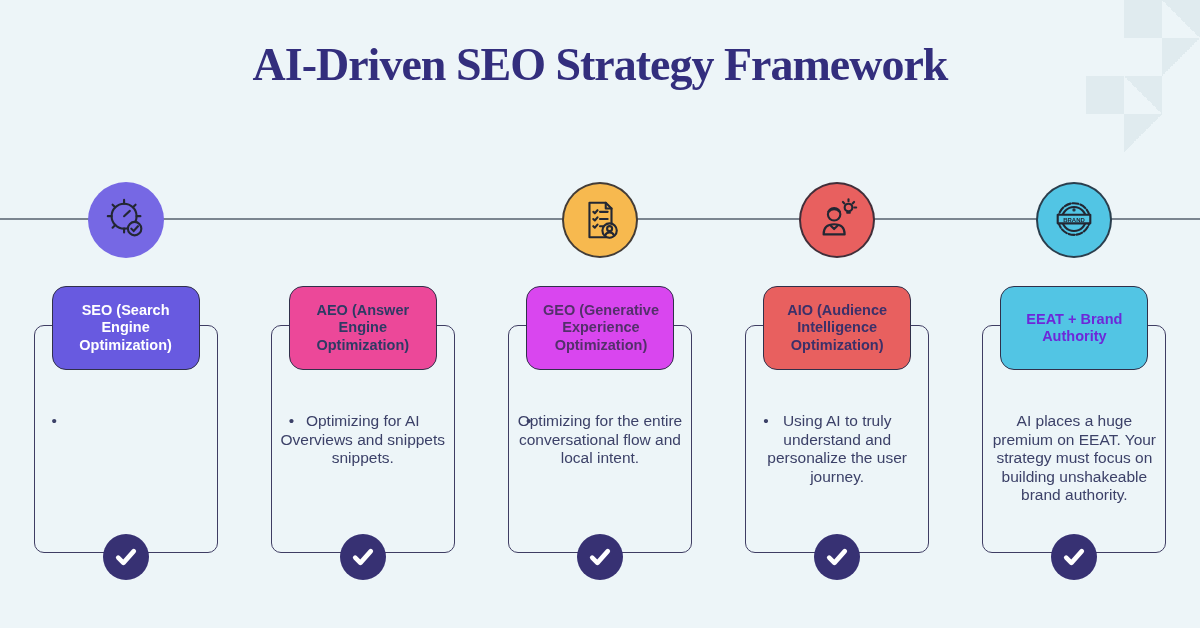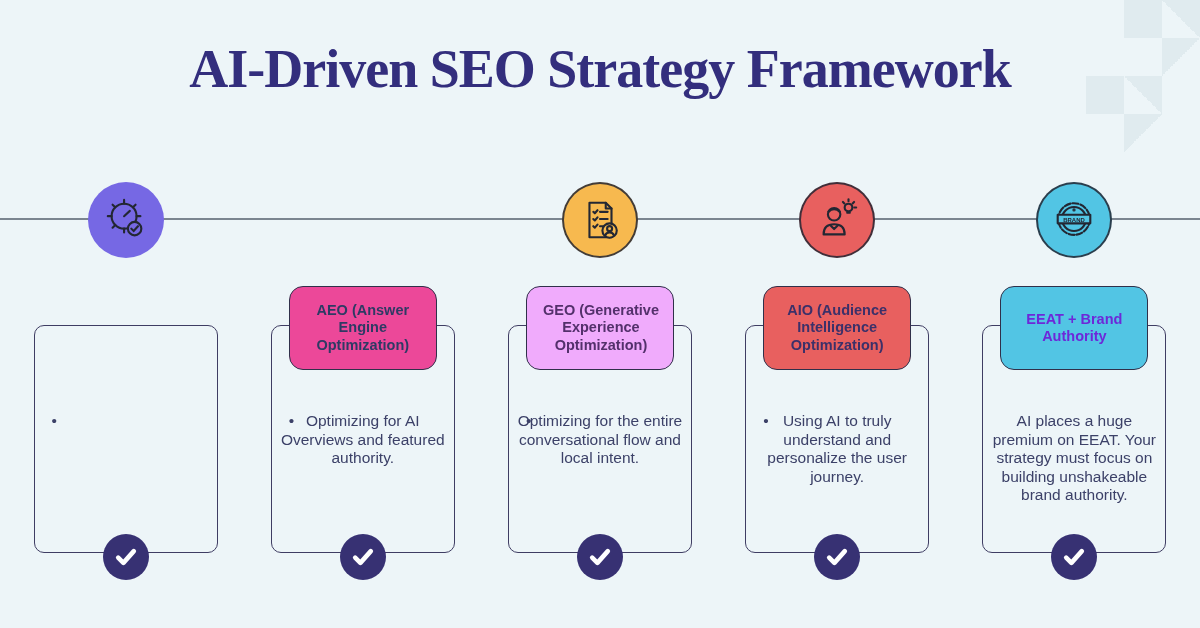--- a/index.html
+++ b/index.html
@@ -7,21 +7,21 @@
          font-family:"Liberation Sans",sans-serif;}
 
   
   .decor{position:absolute;top:0;right:0;width:114px;height:152px;z-index:0;}
   .decor .cell{position:absolute;width:38px;height:38px;}
   .sq{background:#e0ebef;}
   .tri-br{background:linear-gradient(to bottom right,#e0ebef 50%,rgba(0,0,0,0) 50%);}
   .tri-bl{background:linear-gradient(to bottom left,#e0ebef 50%,rgba(0,0,0,0) 50%);}
 
   .title{position:absolute;top:38px;left:0;width:100%;text-align:center;
-         font-family:"Liberation Serif",serif;font-weight:700;font-size:54px;
+         font-family:"Liberation Serif",serif;font-weight:700;font-size:46px;
          letter-spacing:-1px;color:#332e7d;z-index:1;}
 
   .timeline{position:absolute;left:0;top:218px;width:100%;height:2px;background:#7b8590;z-index:1;}
 
   .columns{position:absolute;left:7px;top:0;width:1186px;height:628px;display:flex;z-index:2;}
   .column{position:relative;width:237.2px;height:100%;}
 
   .circle{position:absolute;top:182px;left:50%;transform:translateX(-50%);
           width:76px;height:76px;border-radius:50%;display:flex;align-items:center;
           justify-content:center;box-sizing:border-box;z-index:3;}
@@ -82,36 +82,37 @@
             <line x1="22" y1="7" x2="22" y2="3"></line>
               <line x1="31.2" y1="10.8" x2="34" y2="8"></line>
             <circle cx="22" cy="20" r="13"></circle>
             <line x1="22" y1="20" x2="28" y2="14.5"></line>
             <circle cx="33" cy="33" r="7" fill="#7668e4"></circle>
             <polyline points="29.5,33 32,35.5 36.5,30.5"></polyline>
           </g>
         </svg>
       </div>
       <div class="card"></div>
+      <div class="label-box" style="background: rgb(104, 90, 224); color: rgb(255, 255, 255);">SEO (Search Engine Optimization)</div>
       <div class="body-text" style="color: rgb(60, 65, 104);">
         <span class="bullet">•</span>
       </div>
       <div class="check" style="background: rgb(55, 49, 115);">
         <svg width="30" height="30" viewBox="0 0 46 46">
           <polyline points="11,24 19,32 35,14" fill="none" stroke="#ffffff" stroke-width="7" stroke-linecap="round" stroke-linejoin="round"></polyline>
         </svg>
       </div>
     </div>
 
     <div class="column">
       <div class="card"></div>
       <div class="label-box" style="background: #ec4899; color: rgb(46, 58, 100);">AEO (Answer Engine Optimization)</div>
       <div class="body-text" style="color: rgb(60, 65, 104);">
         <span class="bullet">•</span>
-        <span>Optimizing for AI Overviews and featured authority.</span>
+        <span>Optimizing for AI Overviews and snippets snippets.</span>
       </div>
       <div class="check" style="background: rgb(55, 49, 115);">
         <svg width="30" height="30" viewBox="0 0 46 46">
           <polyline points="11,24 19,32 35,14" fill="none" stroke="#ffffff" stroke-width="7" stroke-linecap="round" stroke-linejoin="round"></polyline>
         </svg>
       </div>
     </div>
 
     <div class="column">
       <div class="circle" style="background: rgb(247, 185, 79);">
@@ -125,21 +126,21 @@
               <line x1="24" y1="23" x2="32" y2="23"></line>
             <polyline points="17,30.5 18.6,32 21.4,28.8"></polyline>
               <line x1="24" y1="30.5" x2="29" y2="30.5"></line>
             <circle cx="34" cy="35" r="7.5" fill="#f7b94f"></circle>
             <circle cx="34" cy="33" r="2.6"></circle>
             <path d="M29.5 40 a4.8 4.8 0 0 1 9 0"></path>
           </g>
         </svg>
       </div>
       <div class="card"></div>
-      <div class="label-box" style="background: #f0abfc; color: rgb(83, 48, 107); padding-left: 8px;">GEO (Generative Experience Optimization)</div>
+      <div class="label-box" style="background: #d946ef; color: rgb(83, 48, 107); padding-left: 8px;">GEO (Generative Experience Optimization)</div>
       <div class="body-text" style="color: rgb(60, 65, 104);">
         <span class="bullet">•</span>
         <span>Optimizing for the entire conversational flow and local intent.</span>
       </div>
       <div class="check" style="background: rgb(55, 49, 115);">
         <svg width="30" height="30" viewBox="0 0 46 46">
           <polyline points="11,24 19,32 35,14" fill="none" stroke="#ffffff" stroke-width="7" stroke-linecap="round" stroke-linejoin="round"></polyline>
         </svg>
       </div>
     </div>

